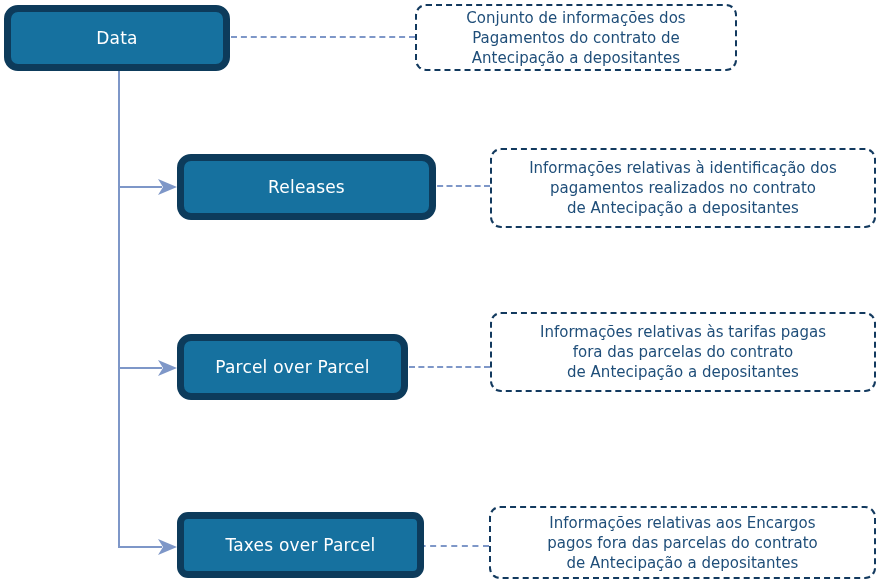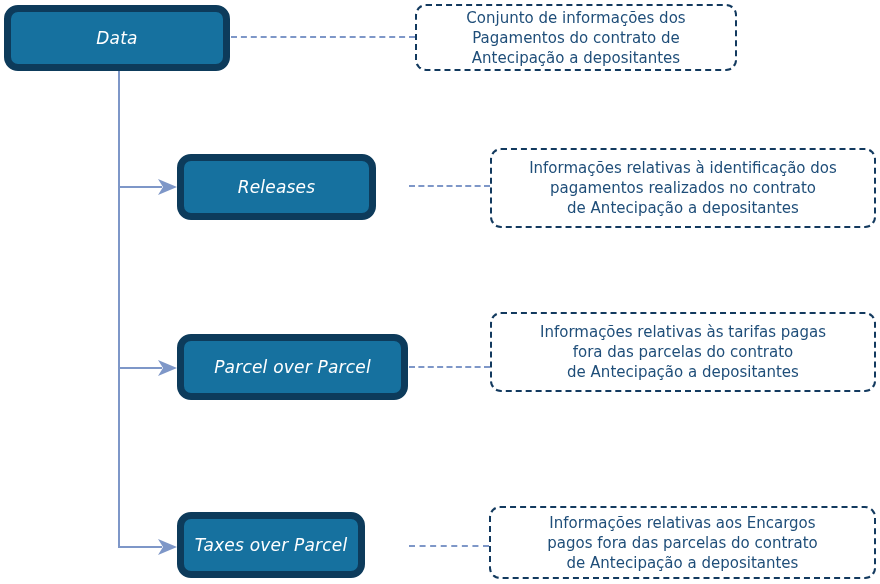--- a/index.html
+++ b/index.html
@@ -40,21 +40,20 @@
   
   .node {
     position: absolute;
     box-sizing: border-box;
     background: var(--node-fill, #16719f);
     border: 7px solid var(--node-border, #0d3b5b);
     border-radius: 14px;
     display: flex;
     align-items: center;
     justify-content: center;
-    font-style: italic;
   }
   .node .label {
     color: var(--node-text, #ffffff);
     font-size: 17px;
     letter-spacing: 0.2px;
     white-space: nowrap;
   }
   
   .note {
     position: absolute;
@@ -68,23 +67,23 @@
     text-align: center;
   }
   .note .text {
     color: var(--note-text, #1f4e79);
     font-size: 15px;
     line-height: 20px;
     white-space: pre-line;
   }
   
   .node-data      { left: 4px;   top: 5px;   width: 226px; height: 66px; }
-  .node-releases  { left: 177px; top: 154px; width: 199px; height: 66px; justify-content: center; }
+  .node-releases  { left: 177px; top: 154px; width: 259px; height: 66px; justify-content: center; }
   .node-charges   { left: 177px; top: 334px; width: 231px; height: 66px; }
-  .node-taxes     { left: 177px; top: 512px; width: 188px; height: 66px; }
+  .node-taxes     { left: 177px; top: 512px; width: 247px; height: 66px; border-radius: 11px; }
 
   .trunk          { left: 118px; top: 71px;  height: 477px; }
   .branch-1       { left: 118px; top: 186px; width: 44px; }
   .branch-2       { left: 118px; top: 367px; width: 44px; }
   .branch-3       { left: 118px; top: 546px; width: 44px; }
   .arrow-1        { left: 158px; top: 179px; }
   .arrow-2        { left: 158px; top: 360px; }
   .arrow-3        { left: 158px; top: 539px; }
 
   .dash-1         { left: 231px; top: 36px;  width: 184px; }

